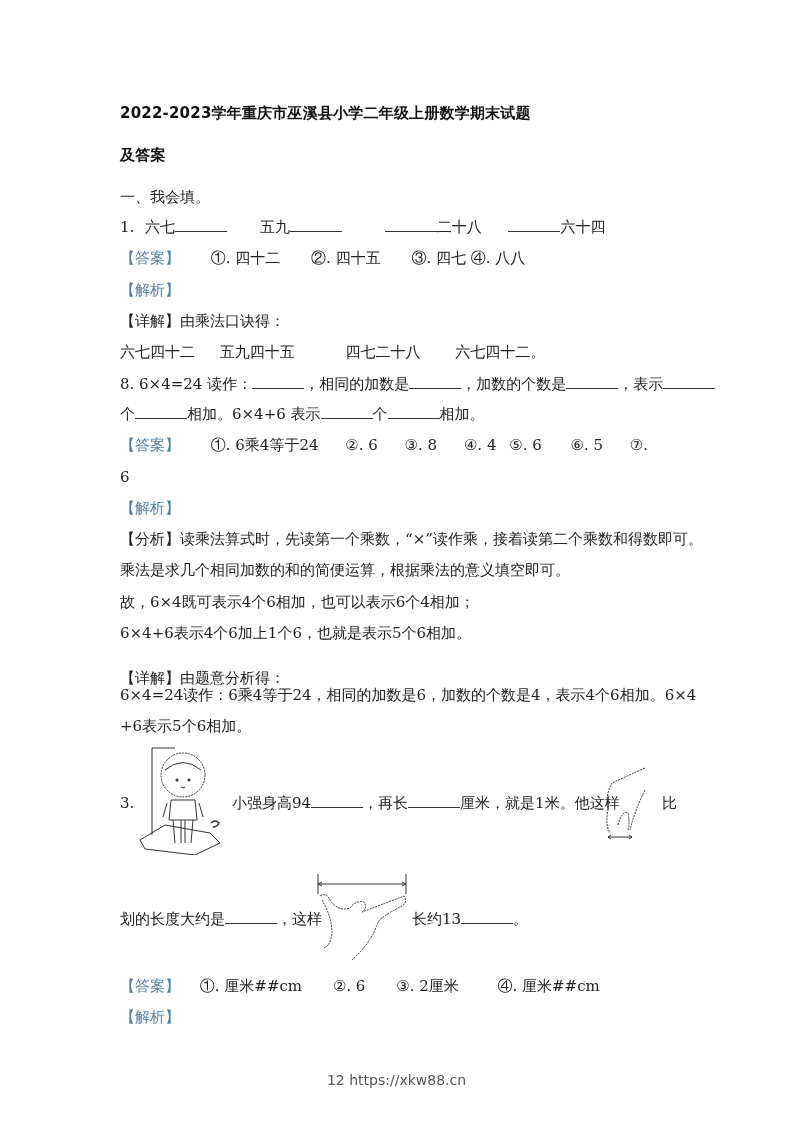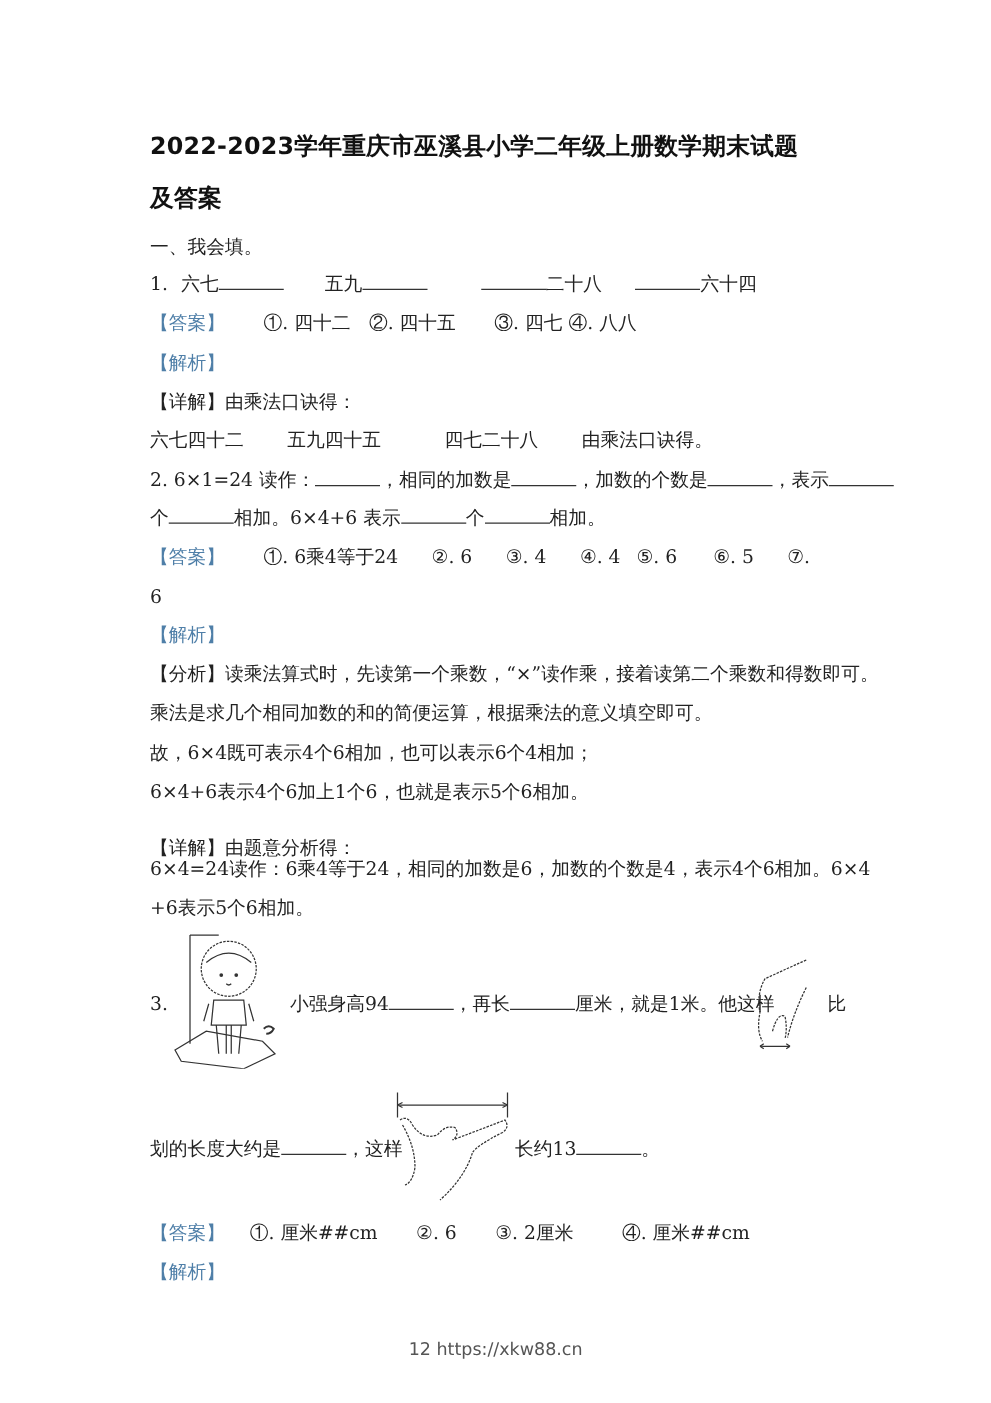--- a/index.html
+++ b/index.html
@@ -1,19 +1,19 @@
 <!DOCTYPE html>
 <html><head>
 <meta charset="utf-8">
 <style>
   html, body { margin: 0; padding: 0; background: #ffffff; }
   body { width: 793px; height: 1122px; position: relative; overflow: hidden;
          font-family: "DejaVu Serif", "Liberation Serif", serif; color: #222; }
   .abs { position: absolute; white-space: nowrap; }
-  .title { font-family: "DejaVu Sans", "Liberation Sans", sans-serif; font-weight: bold; font-size: 19px; color: #111; left: 120px; letter-spacing: 0.2px; text-align: right; }
+  .title { font-family: "DejaVu Sans", "Liberation Sans", sans-serif; font-weight: bold; font-size: 15px; color: #111; left: 120px; letter-spacing: 0.2px; text-align: right; }
   .line { font-size: 15px; left: 120px; line-height: 16px; }
   .tag { color: #4f7fa8; }
   .blank { display: inline-block; border-bottom: 1px solid #333; height: 12px; vertical-align: baseline; }
   .footer { font-family: "DejaVu Sans", "Liberation Sans", sans-serif; font-size: 14px; color: #555; left: 0; width: 793px; text-align: center; }
   svg { position: absolute; }
 </style>
 </head>
 <body>
 
 <div class="abs title" style="top:104px;">2022-2023学年重庆市巫溪县小学二年级上册数学期末试题</div>
@@ -25,50 +25,50 @@
   <span>1.</span>
   <span style="margin-left:6px">六七</span><span class="blank" style="width:52px"></span>
   <span style="margin-left:28px">五九</span><span class="blank" style="width:52px"></span>
   <span class="blank" style="width:52px; margin-left:38px"></span><span>二十八</span>
   <span class="blank" style="width:52px; margin-left:22px"></span><span>六十四</span>
 </div>
 
 <div class="abs line" style="top:250px;">
   <span class="tag">【答案】</span>
   <span style="margin-left:26px">①. 四十二</span>
-  <span style="margin-left:10px">②. 四十五</span>
+  <span style="margin-left:26px">②. 四十五</span>
   <span style="margin-left:26px">③. 四七</span>
   <span style="">④. 八八</span>
 </div>
 
 <div class="abs line tag" style="top:282px;">【解析】</div>
 
 <div class="abs line" style="top:313px;">
   <span>【详解】</span><span>由乘法口诀得：</span>
 </div>
 
 <div class="abs line" style="top:344px;">
   <span>六七四十二</span>
-  <span style="margin-left:30px">五九四十五</span>
+  <span style="margin-left:20px">五九四十五</span>
   <span style="margin-left:46px">四七二十八</span>
-  <span style="margin-left:30px">由乘法口诀得。</span>
+  <span style="margin-left:30px">六七四十二。</span>
 </div>
 
 <div class="abs line" style="top:376px;">
-  <span>2. 6×1=24 读作：</span><span class="blank" style="width:52px"></span><span>，相同的加数是</span><span class="blank" style="width:52px"></span><span>，加数的个数是</span><span class="blank" style="width:52px"></span><span>，表示</span><span class="blank" style="width:52px"></span>
+  <span>8. 6×4=24 读作：</span><span class="blank" style="width:52px"></span><span>，相同的加数是</span><span class="blank" style="width:52px"></span><span>，加数的个数是</span><span class="blank" style="width:52px"></span><span>，表示</span><span class="blank" style="width:52px"></span>
 </div>
 <div class="abs line" style="top:406px;">
   <span>个</span><span class="blank" style="width:52px"></span><span>相加。6×4+6 表示</span><span class="blank" style="width:52px"></span><span>个</span><span class="blank" style="width:52px"></span><span>相加。</span>
 </div>
 
 <div class="abs line" style="top:437px; width:560px;">
   <span class="tag">【答案】</span>
   <span style="margin-left:26px">①. 6乘4等于24</span>
   <span style="margin-left:22px">②. 6</span>
-  <span style="margin-left:22px">③. 4</span>
+  <span style="margin-left:22px">③. 8</span>
   <span style="margin-left:22px">④. 4</span>
   <span style="margin-left:8px">⑤. 6</span>
   <span style="margin-left:24px">⑥. 5</span>
   <span style="margin-left:22px">⑦.</span>
 </div>
 <div class="abs line" style="top:469px;">6</div>
 
 <div class="abs line tag" style="top:500px;">【解析】</div>
 
 <div class="abs line" style="top:531px;">

